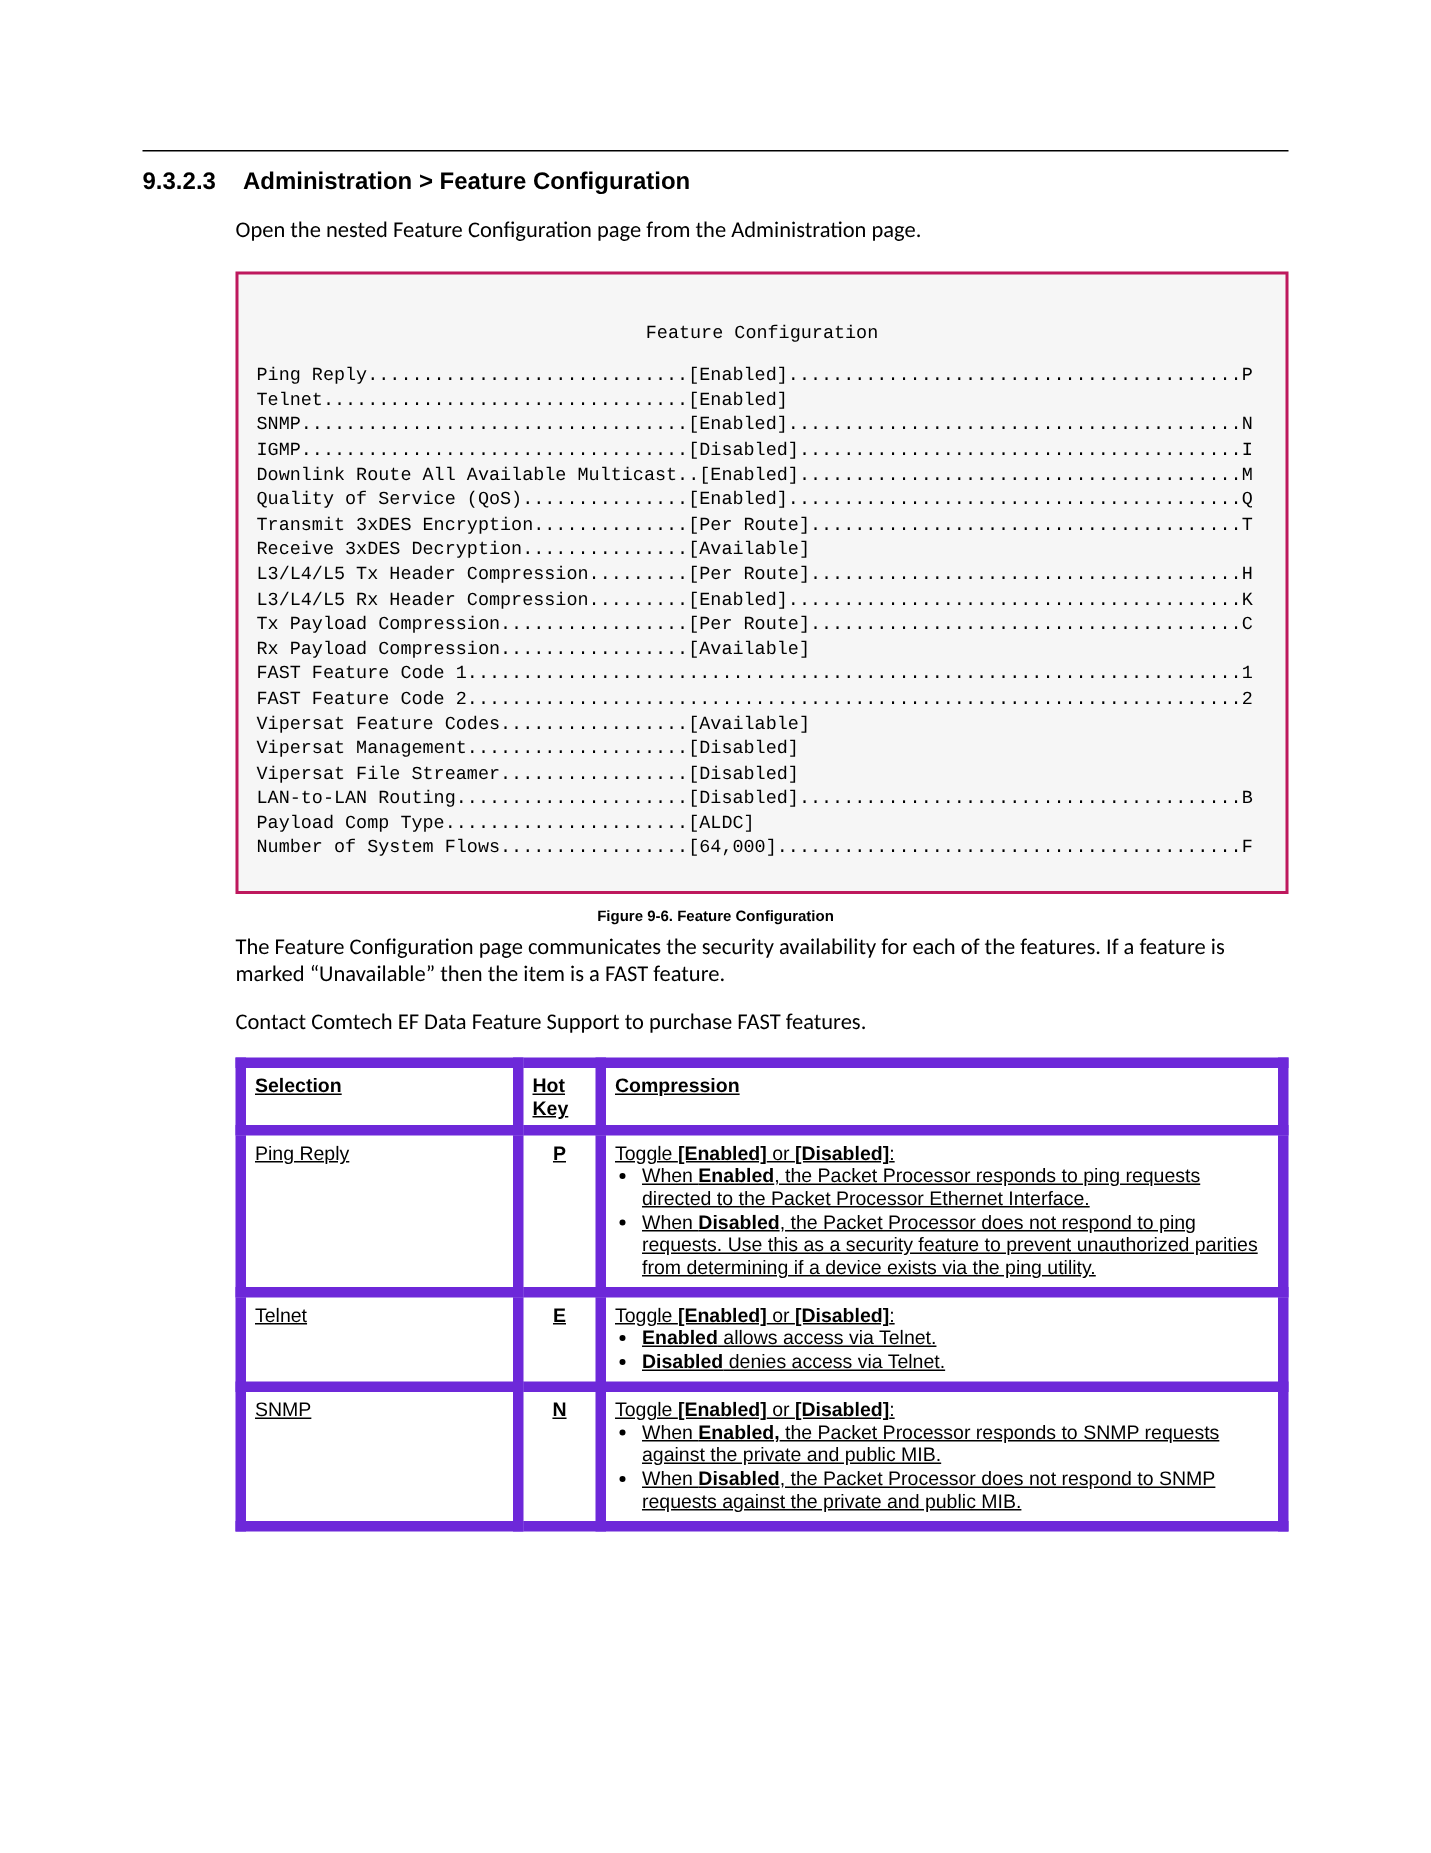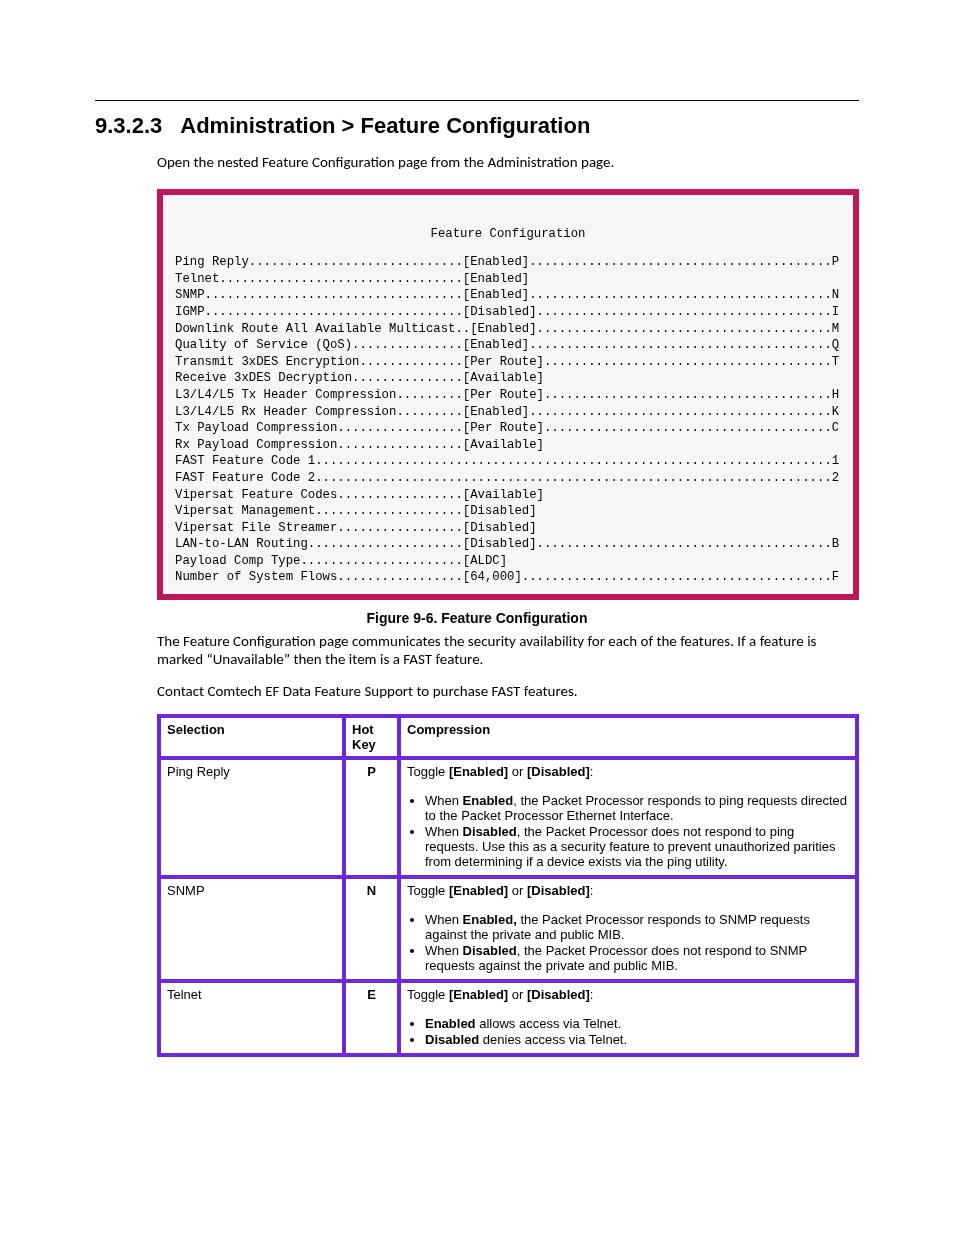--- a/index.html
+++ b/index.html
@@ -13,62 +13,63 @@
     width: 954px;
   }
   hr.top-rule {
     border: none;
     border-top: 1px solid #000;
     margin: 60px 0 10px 0;
   }
   h2.section-heading {
     font-family: Arial, Helvetica, sans-serif;
     font-weight: bold;
-    font-size: 22px;
+    font-size: 16px;
     margin: 12px 0 14px 0;
   }
   .section-num { display: inline-block; margin-right: 18px; }
   .intro-para { margin: 0 0 18px 62px; }
   .terminal-box {
     margin: 0 0 8px 62px;
-    border: 6px solid #be185d;
+    border: 2px solid #be185d;
     background: #f6f6f6;
-    padding: 14px 12px 8px 12px;
+    padding: 14px 12px 20px 12px;
     font-family: "Courier New", monospace;
     font-size: 12.3px;
     line-height: 1.35;
     white-space: pre;
     overflow: hidden;
   }
   .terminal-title { text-align: center; margin-bottom: 12px; }
   .fig-caption {
     font-family: Arial, Helvetica, sans-serif;
     font-weight: bold;
-    font-size: 14px;
+    font-size: 10px;
     text-align: center;
     margin: 10px 0 6px 0;
   }
   .body-para { margin: 0 0 14px 62px; }
   table.feature-table {
     margin-left: 62px;
     width: calc(100% - 62px);
     border-collapse: collapse;
     font-family: Arial, Helvetica, sans-serif;
     font-size: 13px;
   }
   table.feature-table th, table.feature-table td {
-    border: 4px solid #6d28d9;
+    border: 7px solid #6d28d9;
     padding: 4px 6px;
     vertical-align: top;
     text-align: left;
+    text-decoration: underline;
   }
   table.feature-table th { font-weight: bold; }
   table.feature-table td.hotkey { text-align: center; font-weight: bold; width: 55px; }
   table.feature-table td.sel { width: 185px; }
-  table.feature-table ul { margin: 14px 0 2px 18px; padding: 0; }
+  table.feature-table ul { margin: 0 0 2px 18px; padding: 0; }
   table.feature-table li { margin: 0 0 1px 0; }
 </style>
 </head>
 <body>
 
 <hr class="top-rule">
 
 <h2 class="section-heading">
   <span class="section-num">9.3.2.3</span><span>Administration &gt; Feature Configuration</span>
 </h2>
@@ -113,29 +114,29 @@
   <tbody id="ft-body">
       <tr>
         <td class="sel">Ping Reply</td>
         <td class="hotkey">P</td>
         <td>Toggle <b>[Enabled]</b> or <b>[Disabled]</b>:<ul>
             <li>When <b>Enabled</b>, the Packet Processor responds to ping requests directed to the Packet Processor Ethernet Interface.</li>
             <li>When <b>Disabled</b>, the Packet Processor does not respond to ping requests. Use this as a security feature to prevent unauthorized parities from determining if a device exists via the ping utility.</li>
           </ul></td>
       </tr>
       <tr>
+        <td class="sel">Telnet</td>
+        <td class="hotkey">E</td>
+        <td>Toggle <b>[Enabled]</b> or <b>[Disabled]</b>:<ul>
+            <li><b>Enabled</b> allows access via Telnet.</li>
+            <li><b>Disabled</b> denies access via Telnet.</li>
+          </ul></td>
+      </tr>
+      <tr>
         <td class="sel">SNMP</td>
         <td class="hotkey">N</td>
         <td>Toggle <b>[Enabled]</b> or <b>[Disabled]</b>:<ul>
             <li>When <b>Enabled,</b> the Packet Processor responds to SNMP requests against the private and public MIB.</li>
             <li>When <b>Disabled</b>, the Packet Processor does not respond to SNMP requests against the private and public MIB.</li>
           </ul></td>
       </tr>
-      <tr>
-        <td class="sel">Telnet</td>
-        <td class="hotkey">E</td>
-        <td>Toggle <b>[Enabled]</b> or <b>[Disabled]</b>:<ul>
-            <li><b>Enabled</b> allows access via Telnet.</li>
-            <li><b>Disabled</b> denies access via Telnet.</li>
-          </ul></td>
-      </tr>
     </tbody>
 </table>
 
 </body></html>

